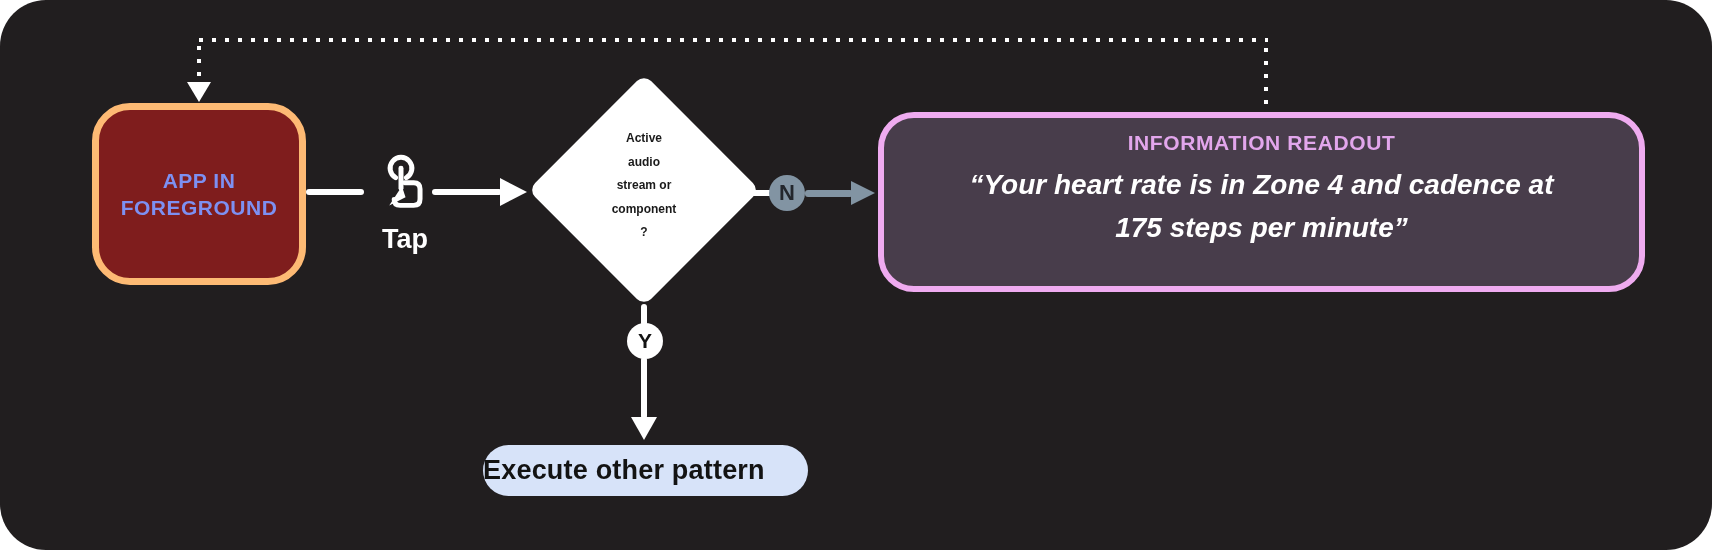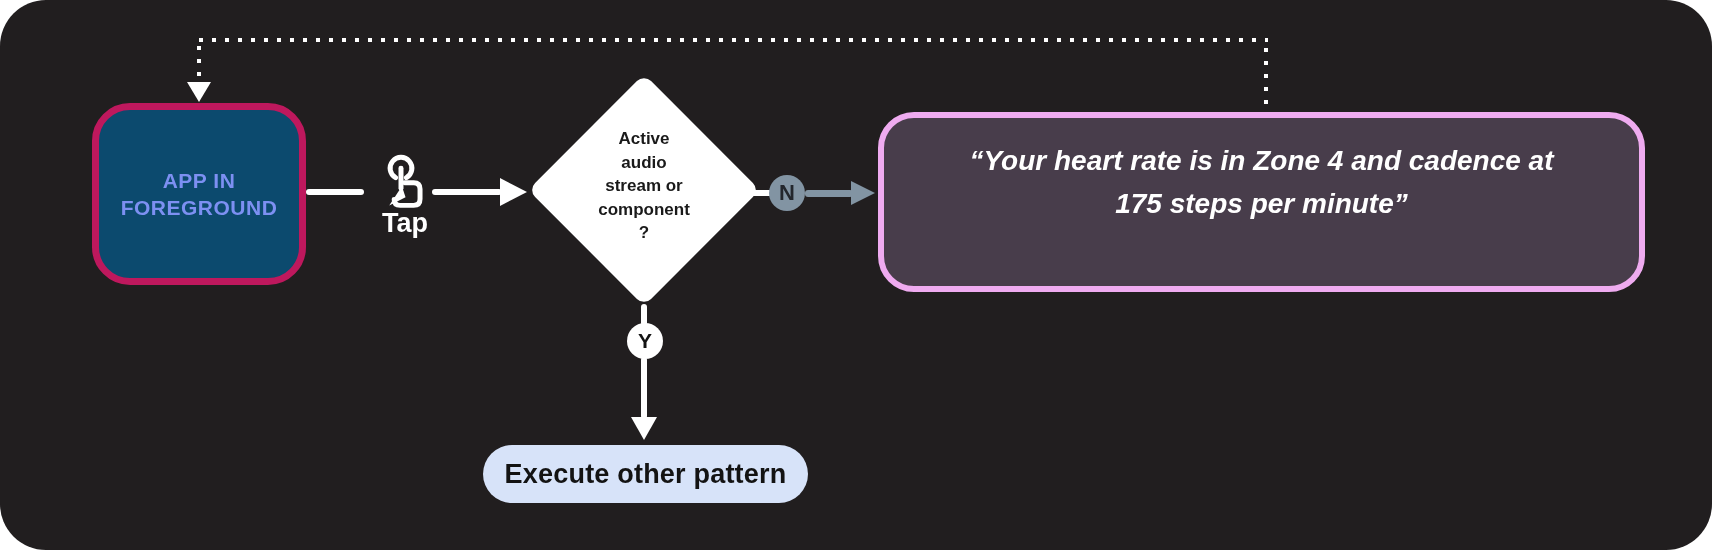--- a/index.html
+++ b/index.html
@@ -23,21 +23,21 @@
     background-image:repeating-linear-gradient(to bottom,#fff 0 4px,transparent 4px 13px);
   }
   .head-down-blue {
     position:absolute; left:187px; top:82px; width:0; height:0;
     border-left:12px solid transparent; border-right:12px solid transparent;
     border-top:20px solid #fff;
   }
   
   .app-box {
     position:absolute; left:92px; top:103px; width:214px; height:182px;
-    background:#0c4a6e; border:7px solid #be185d; border-radius:38px;
+    background:#7f1d1d; border:7px solid #fdba74; border-radius:38px;
     display:flex; align-items:center; justify-content:center;
   }
   .app-box .label {
     color:#7D90F2; font-weight:700; font-size:21px; line-height:27px;
     letter-spacing:.5px; text-align:center; white-space:pre-line;
   }
   .app-quote {
     position:absolute; left:58px; top:305px; width:284px; text-align:center;
     color:#A6A6A6; font-style:italic; font-size:27px; line-height:37px;
     white-space:pre-line;
@@ -56,31 +56,31 @@
   .stub-down  { left:641px; top:304px; height:22px; }
   .a3 { left:641px; top:357px; height:62px; }
   .head-down-pill {
     position:absolute; left:631px; top:417px; width:0; height:0;
     border-left:13px solid transparent; border-right:13px solid transparent;
     border-top:23px solid #fff;
   }
   
   .tap-icon { position:absolute; left:372px; top:147px; }
   .tap-label {
-    position:absolute; left:365px; top:208px; width:80px; text-align:center;
+    position:absolute; left:365px; top:224px; width:80px; text-align:center;
     color:#fff; font-weight:700; font-size:27px;
   }
   
   .diamond {
     position:absolute; left:562px; top:108px; width:164px; height:164px;
     background:#fff; border-radius:10px; transform:rotate(45deg);
   }
   .diamond-label {
     position:absolute; left:552px; top:127px; width:184px; text-align:center;
-    color:#1A1A1A; font-weight:700; font-size:17px; line-height:23.5px;
+    color:#1A1A1A; font-weight:700; font-size:12px; line-height:23.5px;
     white-space:pre-line;
   }
   
   .n-circle {
     position:absolute; left:769px; top:175px; width:36px; height:36px;
     background:#8294A3; border-radius:50%;
     display:flex; align-items:center; justify-content:center;
     color:#23272D; font-weight:700; font-size:22px;
   }
   .gray-shaft { position:absolute; left:805px; top:190px; width:48px; height:7px; background:#8294A3; border-radius:3px; }
@@ -104,23 +104,23 @@
   }
   
   .y-circle {
     position:absolute; left:627px; top:323px; width:36px; height:36px;
     background:#fff; border-radius:50%;
     display:flex; align-items:center; justify-content:center;
     color:#131313; font-weight:700; font-size:21px;
   }
   
   .pill {
-    position:absolute; left:483px; top:445px; width:325px; height:58px;
+    position:absolute; left:483px; top:445px; width:325px; height:51px;
     background:#D7E3F9; border-radius:29px;
-    display:flex; align-items:center; justify-content:center;
+    display:flex; align-items:center; 
   }
   .pill .label { color:#131313; font-weight:700; font-size:27px; letter-spacing:.2px; }
 </style>
 </head>
 <body>
 
 <div class="canvas">
 
   <div class="dots-h"></div>
   <div class="dots-v-left"></div>
@@ -151,20 +151,21 @@
 ?</div>
 
   <div class="shaft-h stub-right"></div>
   <div class="n-circle">
     <span>N</span>
   </div>
   <div class="gray-shaft"></div>
   <div class="head-right-readout"></div>
 
   <div class="readout">
+    <div class="title">INFORMATION READOUT</div>
     <div class="quote">“Your heart rate is in Zone 4 and cadence at
 175 steps per minute”</div>
   </div>
 
   <div class="shaft-v stub-down"></div>
   <div class="y-circle">
     <span>Y</span>
   </div>
   <div class="shaft-v a3"></div>
   <div class="head-down-pill"></div>

